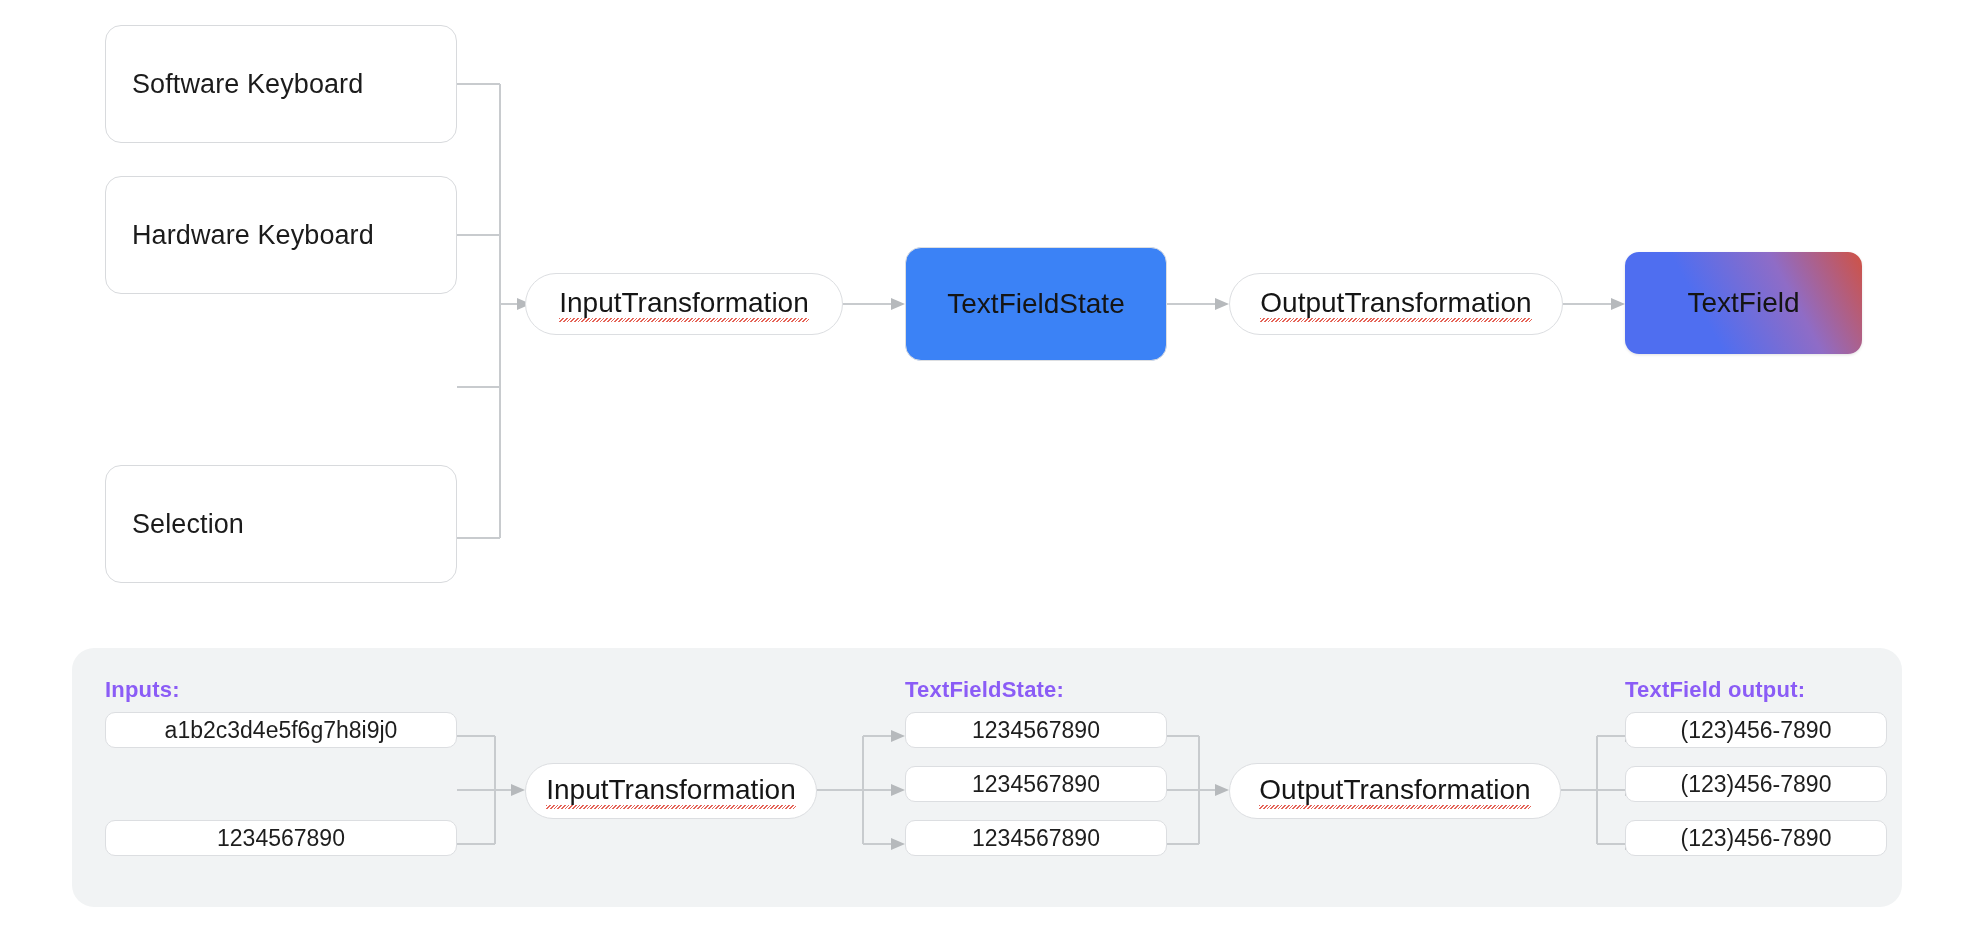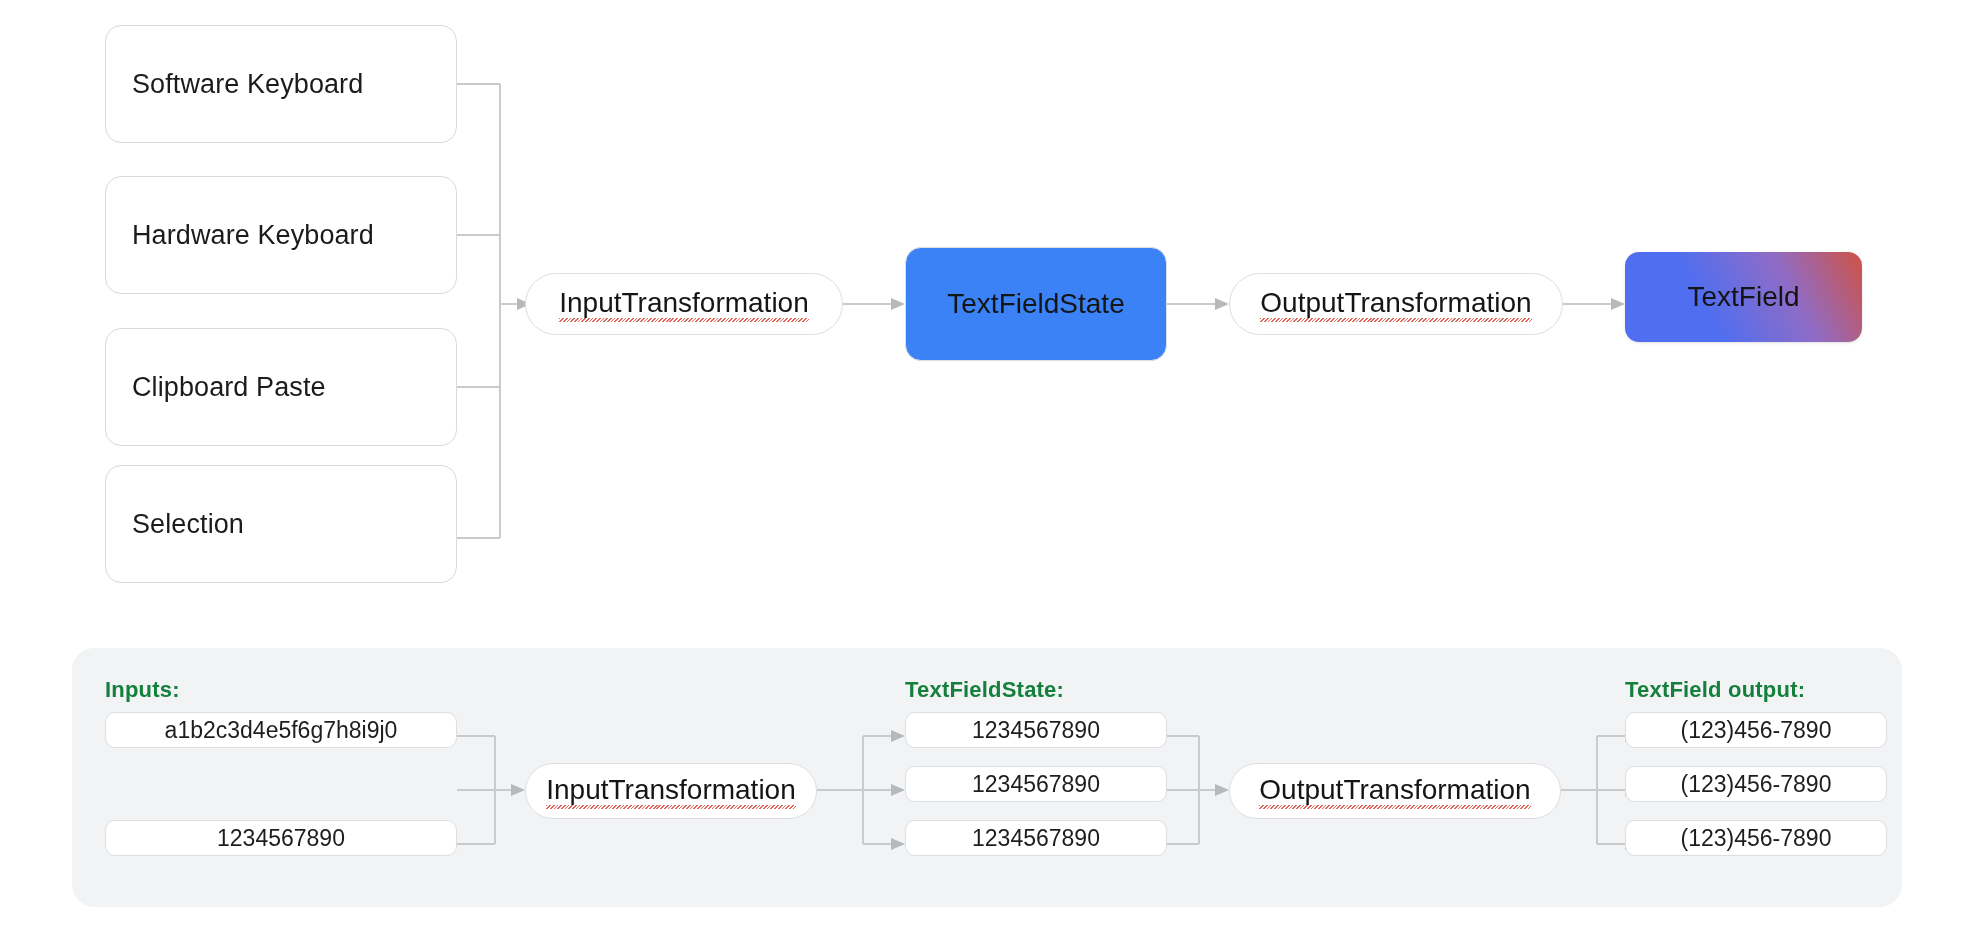--- a/index.html
+++ b/index.html
@@ -86,21 +86,21 @@
 
   #node-input-transformation { left: 508px; top: 273px; width: 318px; }
   #node-textfieldstate      { left: 888px; top: 247px; width: 262px; height: 114px; }
   #node-output-transformation { left: 1212px; top: 273px; width: 334px; }
 
   #node-textfield {
     position: absolute;
     left: 1608px;
     top: 252px;
     width: 237px;
-    height: 90px;
+    height: 102px;
     border-radius: 14px;
     display: flex;
     align-items: center;
     justify-content: center;
     font-size: 28px;
     color: #141414;
     z-index: 3;
     box-shadow: 0 1px 3px rgba(0,0,0,0.12);
   }
 
@@ -113,21 +113,21 @@
     height: 259px;
     background: #f1f3f4;
     border-radius: 22px;
     z-index: 1;
   }
 
   .col-title {
     position: absolute;
     font-size: 22px;
     font-weight: bold;
-    color: #15803d;
+    color: #8b5cf6;
     letter-spacing: 0.2px;
     z-index: 4;
   }
 
   .val-box {
     position: absolute;
     box-sizing: border-box;
     height: 36px;
     background: #ffffff;
     border: 1.5px solid #dcdee1;
@@ -227,23 +227,20 @@
     <polygon class="arrowhead" points="1608,784 1622,790 1608,796"></polygon>
     <polygon class="arrowhead" points="1608,838 1622,844 1608,850"></polygon>
   </svg>
 
   <div class="node src-box" style="top:25px">
     <span>Software Keyboard</span>
   </div>
   <div class="node src-box" style="top:176px">
     <span>Hardware Keyboard</span>
   </div>
-  <div class="node src-box" style="top:328px">
-    <span>Clipboard Paste</span>
-  </div>
   <div class="node src-box" style="top:465px">
     <span>Selection</span>
   </div>
 
   <div id="node-input-transformation" class="node stage-pill">
     <span class="squiggle">InputTransformation</span>
   </div>
 
   <div id="node-textfieldstate" class="node stage-rect">
     <span>TextFieldState</span>

